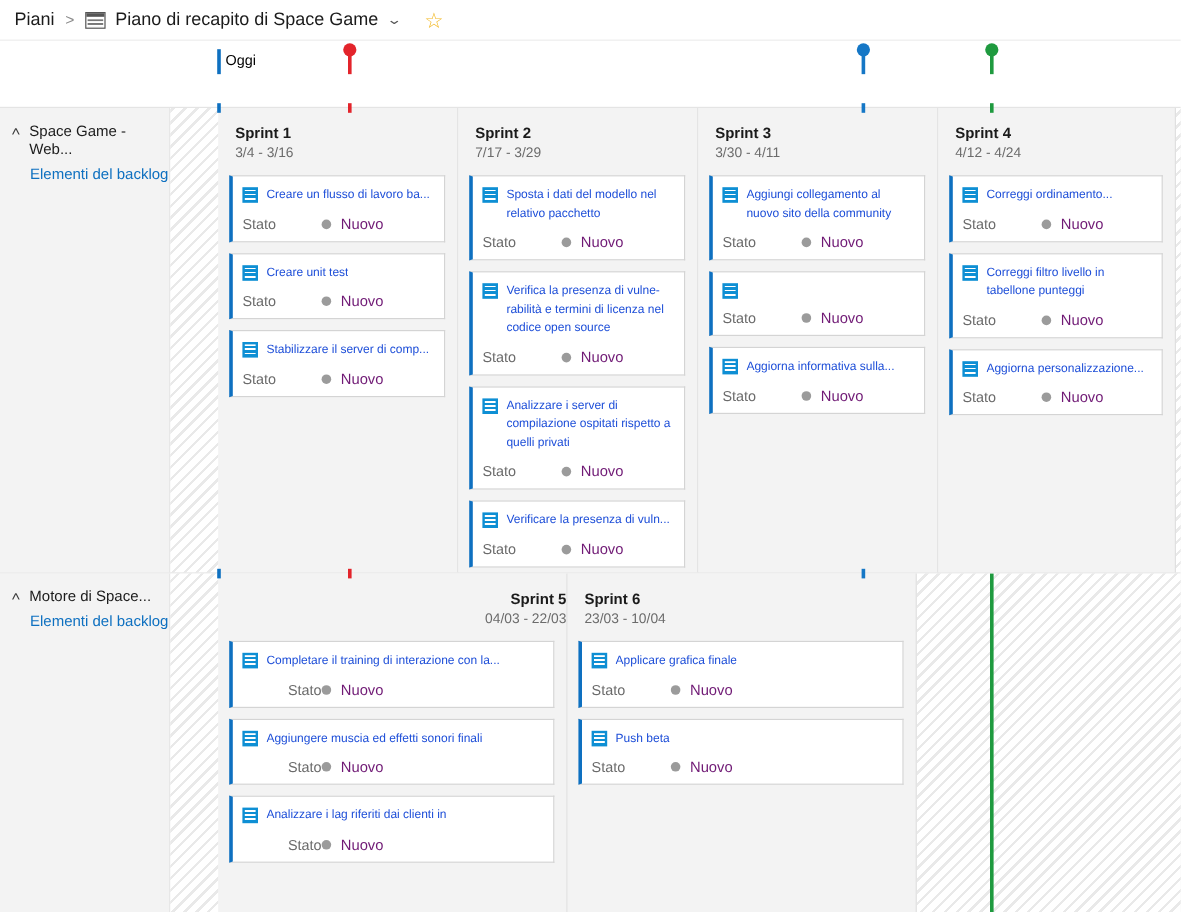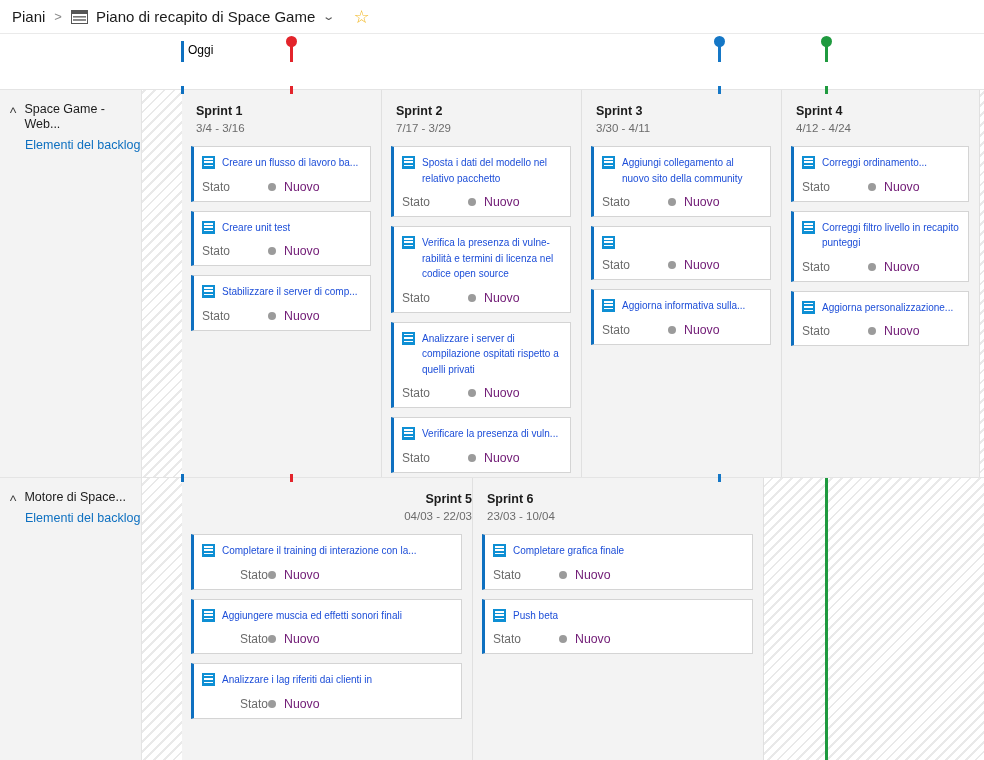--- a/index.html
+++ b/index.html
@@ -379,21 +379,21 @@
                 </div>
                 <div class="card-meta">
                   <span class="meta-label">Stato</span>
                   <span class="state-dot"></span>
                   <span class="state-text">Nuovo</span>
                 </div>
               </div>
               <div class="card">
                 <div class="card-top">
                   <span class="wi-icon"></span>
-                  <span class="card-title">Correggi filtro livello in recapito punteggi</span>
+                  <span class="card-title">Correggi filtro livello in tabellone punteggi</span>
                 </div>
                 <div class="card-meta">
                   <span class="meta-label">Stato</span>
                   <span class="state-dot"></span>
                   <span class="state-text">Nuovo</span>
                 </div>
               </div>
               <div class="card">
                 <div class="card-top">
                   <span class="wi-icon"></span>
@@ -467,21 +467,21 @@
           </div>
           <div class="sprint-col" style="left: 331px; width: 291px;">
             <div class="sprint-hdr">
               <div class="sprint-name">Sprint 6</div>
               <div class="sprint-dates">23/03 - 10/04</div>
             </div>
             <div class="cards">
               <div class="card">
                 <div class="card-top">
                   <span class="wi-icon"></span>
-                  <span class="card-title">Completare grafica finale</span>
+                  <span class="card-title">Applicare grafica finale</span>
                 </div>
                 <div class="card-meta">
                   <span class="meta-label">Stato</span>
                   <span class="state-dot"></span>
                   <span class="state-text">Nuovo</span>
                 </div>
               </div>
               <div class="card">
                 <div class="card-top">
                   <span class="wi-icon"></span>

